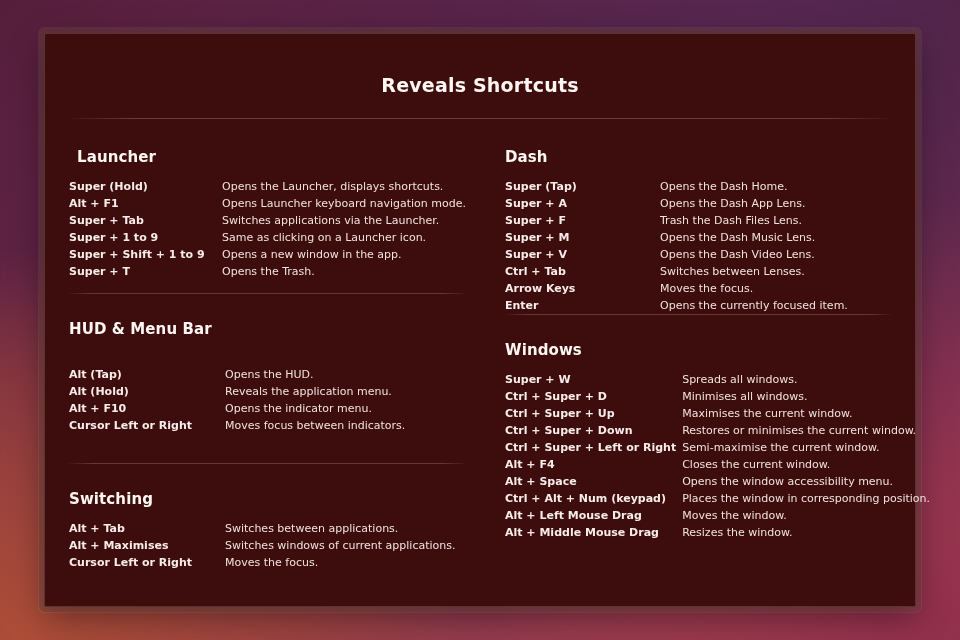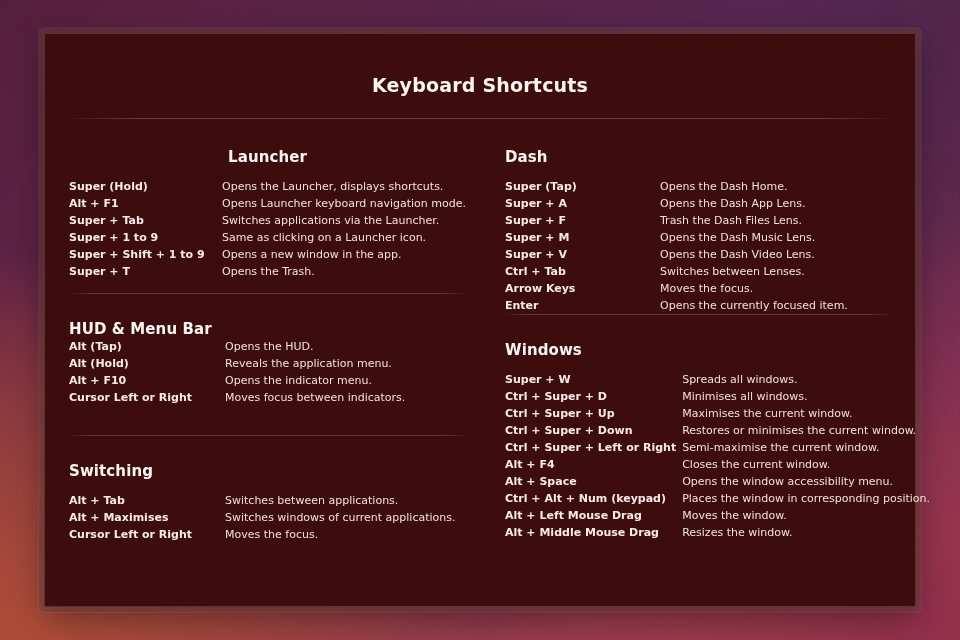--- a/index.html
+++ b/index.html
@@ -106,43 +106,43 @@
     font-weight: bold;
     width: 150px;
     padding-right: 6px;
   }
   td.desc {
     color: #f0e2de;
     font-weight: normal;
   }
 
   
-  .sec-launcher  .section-title { margin: 29px 0 12px 0; text-align: center; }
+  .sec-launcher  .section-title { margin: 29px 0 12px 8px; }
   .sec-launcher  .shortcut-table { margin-bottom: 13px; }
 
-  .sec-hud       .section-title { margin: 26px 0 0 0; }
+  .sec-hud       .section-title { margin: 26px 0 28px 0; }
   .sec-hud       .shortcut-table { margin-bottom: 29px; }
 
   .sec-switching .section-title { margin: 26px 0 12px 0; }
 
   .sec-dash      .section-title { margin: 29px 0 12px 0; }
   .sec-dash      .shortcut-table { }
 
   .sec-windows   .section-title { margin: 26px 0 12px 0; }
 
   .column-right .shortcut-table td.key { width: 149px; }
 </style>
 </head>
 <body>
 
 <div id="desktop"></div>
 <div id="desktop-vignette"></div>
 
 <div id="shortcut-overlay">
-  <div id="overlay-title">Keyboard Shortcuts</div>
+  <div id="overlay-title">Reveals Shortcuts</div>
   <div class="title-rule"></div>
 
   <div id="columns">
     <div class="column column-left">
         <div class="section sec-launcher">
           <div class="section-title">Launcher</div>
           <table class="shortcut-table">
             <tbody>
               <tr>
                 <td class="key">Super (Hold)</td>

